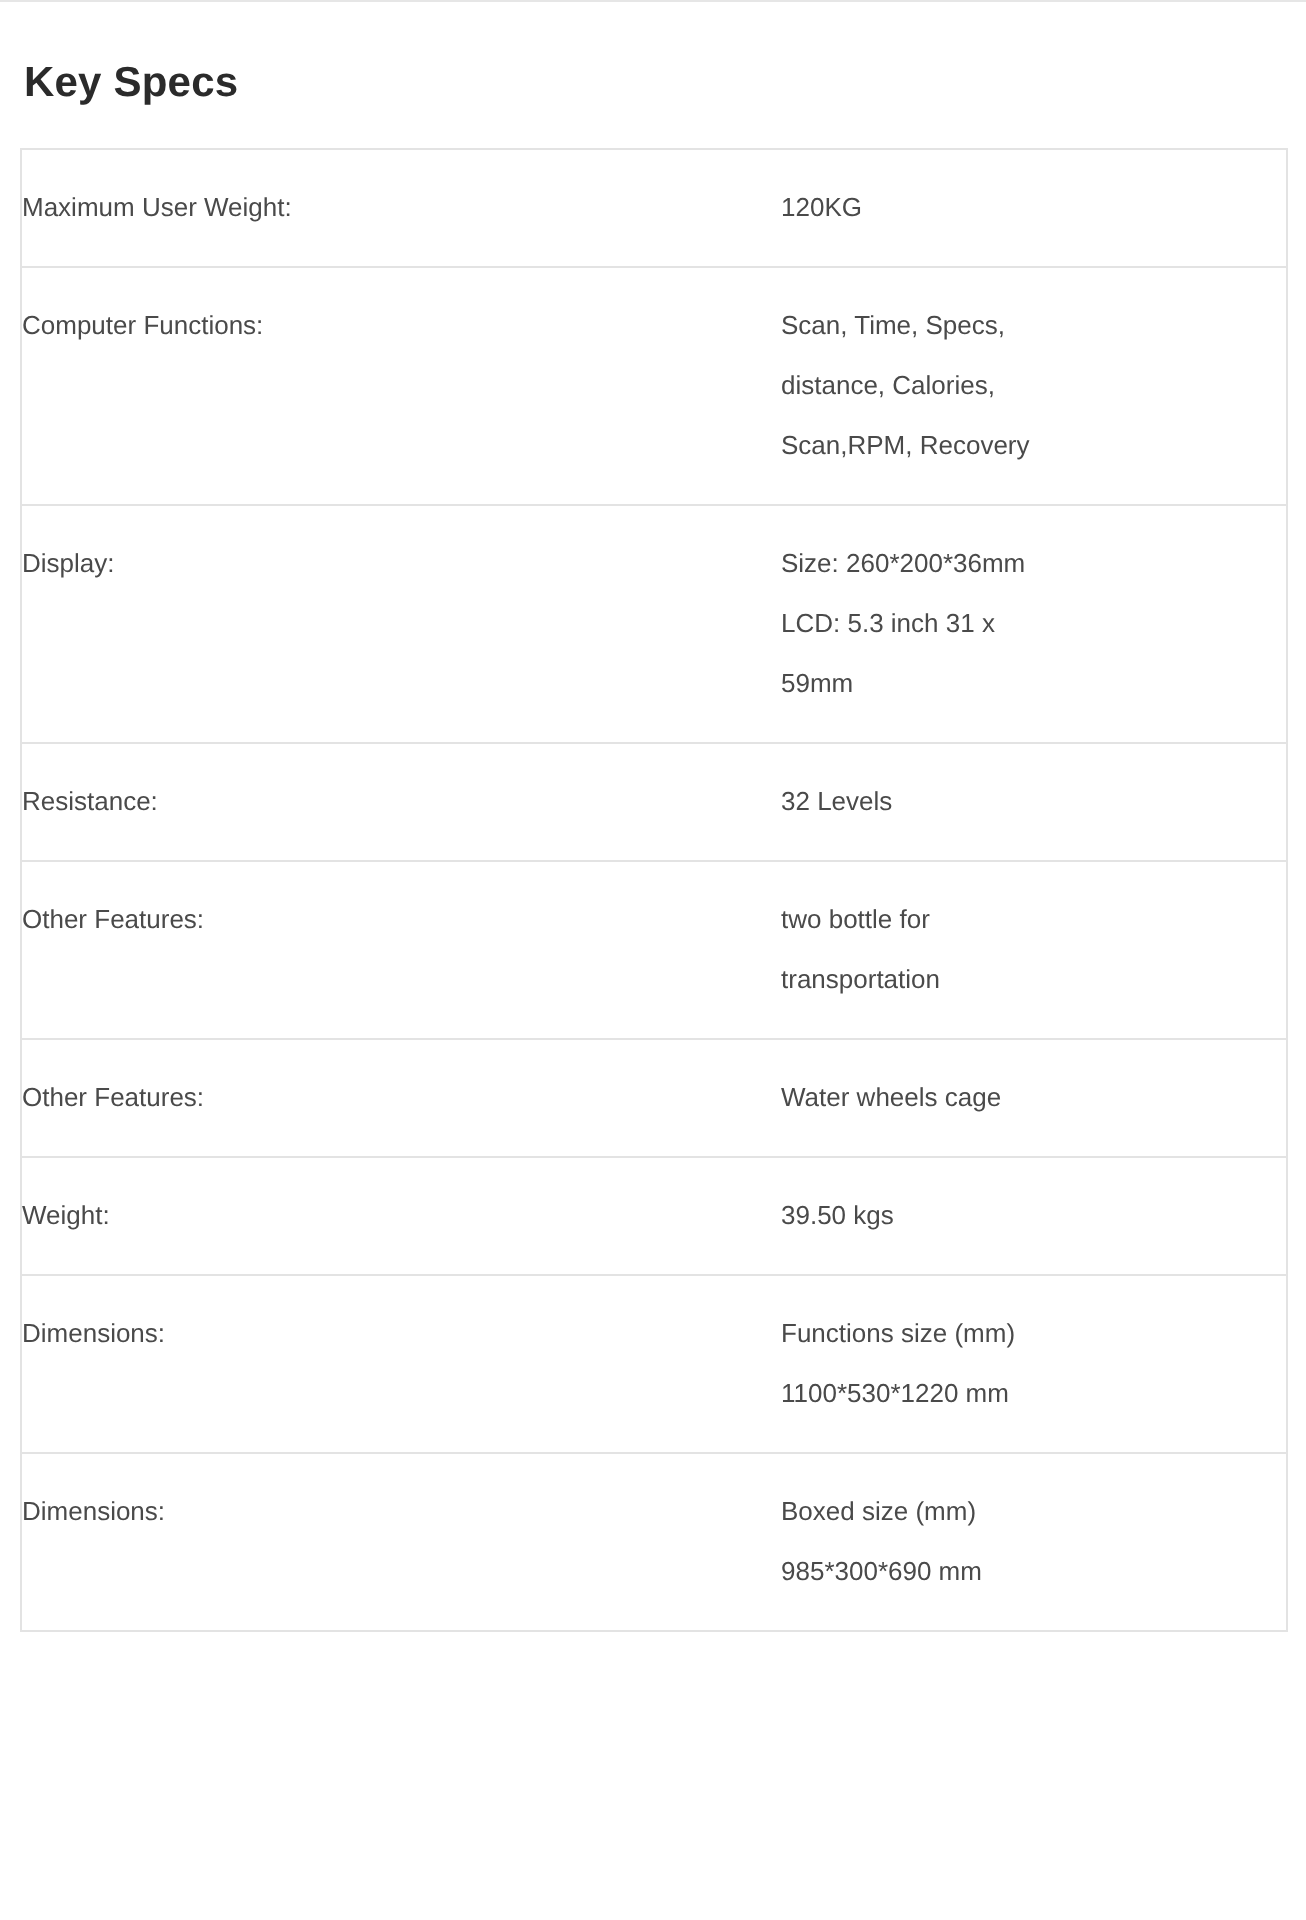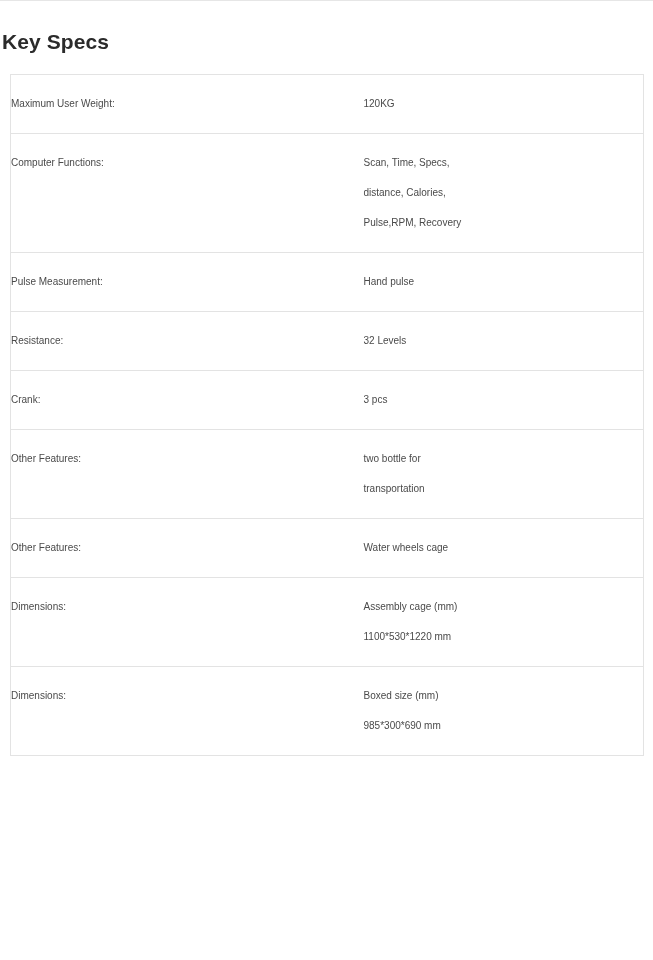--- a/index.html
+++ b/index.html
@@ -27,21 +27,21 @@
     left: 0;
     right: 0;
     height: 1px;
     background: #e6e6e6;
   }
   .section-title {
     font-size: 21px;
     font-weight: bold;
     color: #2b2b2b;
     margin: 0;
-    padding: 30px 0 0 2px;
+    padding: 30px 0 0 12px;
     letter-spacing: 0.1px;
   }
   .spec-table-wrap {
     margin-top: 20px;
     padding: 0 10px 0 10px;
     box-sizing: border-box;
   }
   table.spec-table {
     width: 633px;
     border-collapse: collapse;
@@ -49,41 +49,42 @@
     border: 1px solid #e3e3e3;
   }
   table.spec-table tr {
     border-bottom: 1px solid #e3e3e3;
   }
   table.spec-table tr:last-child {
     border-bottom: none;
   }
   table.spec-table td {
     vertical-align: top;
-    font-size: 10px;
+    font-size: 13px;
     line-height: 30px;
     color: #4a4a4a;
     padding: 14px 0 14px 0;
     border: none;
   }
   td.spec-label {
     width: 353px;
     padding-left: 31px;
     padding-right: 12px;
     box-sizing: border-box;
     border-right: 1px solid #e3e3e3;
   }
   td.spec-value {
     width: 280px;
     padding-left: 39px;
     padding-right: 14px;
     box-sizing: border-box;
   }
   .val-line {
     display: block;
+    margin-left: 27px;
   }
 </style>
 </head>
 <body>
 
 <div class="page">
   <div class="top-rule"></div>
 
   <h2 class="section-title">Key Specs</h2>
 
@@ -94,58 +95,60 @@
             <td class="spec-label">Maximum User Weight:</td>
             <td class="spec-value">
               <span class="val-line">120KG</span>
             </td>
           </tr>
           <tr>
             <td class="spec-label">Computer Functions:</td>
             <td class="spec-value">
               <span class="val-line">Scan, Time, Specs,</span>
               <span class="val-line">distance, Calories,</span>
-              <span class="val-line">Pulse,RPM, Recovery</span>
+              <span class="val-line">Scan,RPM, Recovery</span>
             </td>
           </tr>
           <tr>
-            <td class="spec-label">Pulse Measurement:</td>
+            <td class="spec-label">Display:</td>
             <td class="spec-value">
-              <span class="val-line">Hand pulse</span>
+              <span class="val-line">Size: 260*200*36mm</span>
+              <span class="val-line">LCD: 5.3 inch 31 x</span>
+              <span class="val-line">59mm</span>
             </td>
           </tr>
           <tr>
             <td class="spec-label">Resistance:</td>
             <td class="spec-value">
               <span class="val-line">32 Levels</span>
-            </td>
-          </tr>
-          <tr>
-            <td class="spec-label">Crank:</td>
-            <td class="spec-value">
-              <span class="val-line">3 pcs</span>
             </td>
           </tr>
           <tr>
             <td class="spec-label">Other Features:</td>
             <td class="spec-value">
               <span class="val-line">two bottle for</span>
               <span class="val-line">transportation</span>
             </td>
           </tr>
           <tr>
             <td class="spec-label">Other Features:</td>
             <td class="spec-value">
               <span class="val-line">Water wheels cage</span>
             </td>
           </tr>
           <tr>
+            <td class="spec-label">Weight:</td>
+            <td class="spec-value">
+              <span class="val-line">39.50 kgs</span>
+            </td>
+          </tr>
+          <tr>
             <td class="spec-label">Dimensions:</td>
             <td class="spec-value">
-              <span class="val-line">Assembly cage (mm)</span>
+              <span class="val-line">Functions size (mm)</span>
               <span class="val-line">1100*530*1220 mm</span>
             </td>
           </tr>
           <tr>
             <td class="spec-label">Dimensions:</td>
             <td class="spec-value">
               <span class="val-line">Boxed size (mm)</span>
               <span class="val-line">985*300*690 mm</span>
             </td>
           </tr>

